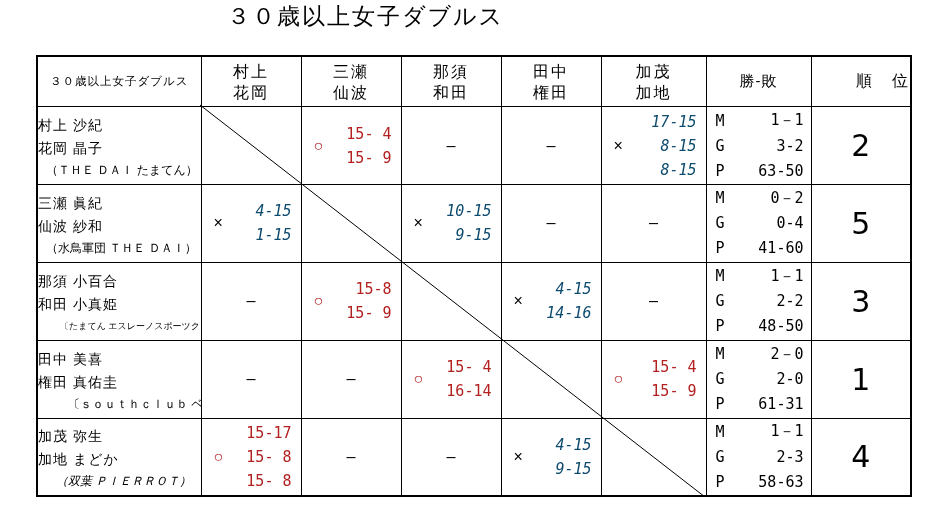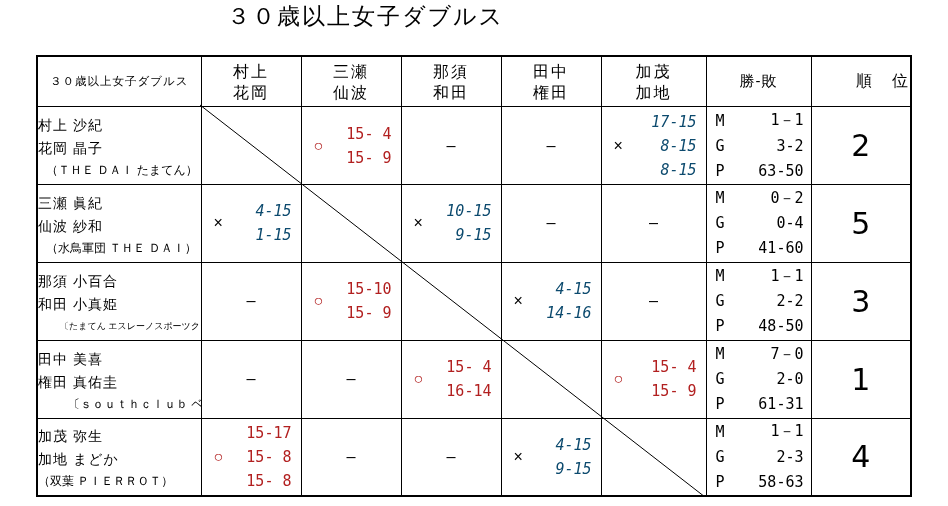--- a/index.html
+++ b/index.html
@@ -209,21 +209,21 @@
         <span class="player">和田 小真姫</span>
         <span class="club" style="padding-left:22px; font-size:9px;">〔たまてん エスレーノスポーツクラブ〕</span>
       </td>
       <td class="rc none">
             <span class="dash">―</span>
           </td>
       <td class="rc win">
         <div class="inner">
               <span class="mark w">○</span>
         <span class="scores">
-          <span>15-10</span>
+          <span>15-8</span>
           <span>15- 9</span>
         </span>
             </div>
       </td>
       <td class="rc self"></td>
       <td class="rc loss">
         <div class="inner">
               <span class="mark l">×</span>
         <span class="scores">
           <span>4-15</span>
@@ -278,39 +278,39 @@
               <span class="mark w">○</span>
         <span class="scores">
           <span>15- 4</span>
           <span>15- 9</span>
         </span>
             </div>
       </td>
       <td class="record">
         <div class="rec-line">
               <span class="rec-label">M</span>
-              <span class="rec-val">7－0</span>
+              <span class="rec-val">2－0</span>
             </div>
         <div class="rec-line">
               <span class="rec-label">G</span>
               <span class="rec-val">2-0</span>
             </div>
         <div class="rec-line">
               <span class="rec-label">P</span>
               <span class="rec-val">61-31</span>
             </div>
       </td>
       <td class="rank"><span>1</span></td>
     </tr>
 
     <tr style="height:64px">
       <td class="names">
         <span class="player">加茂 弥生</span>
         <span class="player">加地 まどか</span>
-        <span class="club" style="padding-left:0;">（双葉 ＰＩＥＲＲＯＴ）</span>
+        <span class="club" style="padding-left:18px;font-style:italic;">（双葉 ＰＩＥＲＲＯＴ）</span>
       </td>
       <td class="rc win">
         <div class="inner">
               <span class="mark w">○</span>
         <span class="scores">
           <span>15-17</span>
           <span>15- 8</span>
           <span>15- 8</span>
         </span>
             </div>

